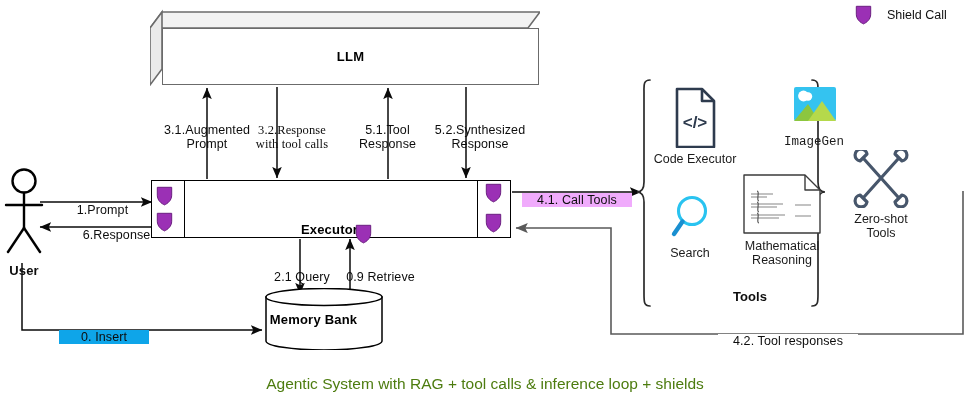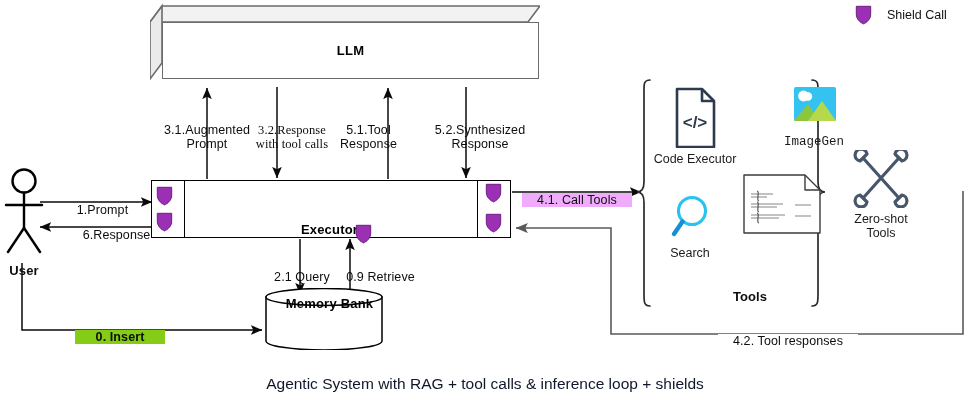--- a/index.html
+++ b/index.html
@@ -29,21 +29,21 @@
   .lbl.bold{font-weight:bold;}
   .node-title{
     font-weight:bold;
     font-size:13px;
     color:#000;
     text-align:center;
     letter-spacing:.2px;
   }
 
   
-  #llm-box{left:150px;top:0;width:390px;height:80px;}
+  #llm-box{left:150px;top:6px;width:390px;height:80px;}
   #llm-box .front{
     position:absolute;left:12px;top:22px;width:377px;height:57px;
     background:#ffffff;border:1.6px solid #6b6b6b;box-sizing:border-box;
   }
   #llm-box .top-face,#llm-box .side-face{
     position:absolute;left:0;top:0;width:390px;height:80px;
   }
   #llm-box .llm-text{
     position:absolute;left:12px;top:22px;width:377px;height:57px;
     display:flex;align-items:center;justify-content:center;
@@ -58,22 +58,22 @@
   #executor .divider.left{left:32px;}
   #executor .divider.right{left:325px;}
   #executor .exec-text{
     position:absolute;left:32px;right:35px;top:0;bottom:0;
     display:flex;align-items:flex-end;justify-content:center;
   }
 
   
   #memory{left:265px;top:288px;width:118px;height:62px;}
   #memory .mem-text{
-    position:absolute;left:16px;top:8px;width:97px;height:46px;
-    display:flex;align-items:flex-start;justify-content:center;
+    position:absolute;left:0;top:8px;width:97px;height:46px;
+    display:flex;align-items:center;justify-content:center;
   }
 
   
   .shield{position:absolute;width:17px;height:20px;}
   .tool{position:absolute;text-align:center;}
   .tool .cap{font-size:12.5px;color:#1b1b1b;line-height:14px;white-space:pre-line;}
 
   .svgfull{position:absolute;left:0;top:0;overflow:visible;}
 </style>
 </head>
@@ -129,21 +129,21 @@
     <div class="front"></div>
     <div class="llm-text">
       <span class="node-title">LLM</span>
     </div>
   </div>
 
   <div class="lbl" style="left:142px;top:115px;width:130px;">3.1.Augmented
 Prompt</div>
   <div class="lbl" style="left:232px;top:115px;width:120px;font-family:Liberation Serif, serif;">3.2.Response
 with tool calls</div>
-  <div class="lbl" style="left:321px;top:115px;width:95px;">5.1.Tool
+  <div class="lbl" style="left:340px;top:115px;width:95px;">5.1.Tool
 Response</div>
   <div class="lbl" style="left:420px;top:115px;width:120px;">5.2.Synthesized
 Response</div>
 
   <div id="executor" class="abs">
     <div class="divider left"></div>
     <div class="divider right"></div>
     <div class="exec-text">
       <span class="node-title">Executor</span>
     </div>
@@ -171,21 +171,21 @@
       <line x1="22" y1="25" x2="22" y2="60"></line>
       <line x1="4" y1="37" x2="40" y2="37"></line>
       <line x1="22" y1="60" x2="6" y2="84"></line>
       <line x1="22" y1="60" x2="38" y2="84"></line>
     </g>
   </svg>
   <div class="lbl bold" style="left:0px;top:256px;width:48px;font-size:13px;">User</div>
 
   <div class="lbl" style="left:55px;top:195px;width:95px;">1.Prompt</div>
   <div class="lbl" style="left:64px;top:220px;width:105px;">6.Response</div>
-  <div class="lbl" style="left:75px;top:322px;width:90px;background:#84cc16;font-weight:bold;">0. Insert</div>
+  <div class="lbl" style="left:59px;top:322px;width:90px;background:#0ea5e9;">0. Insert</div>
 
   <div class="lbl" style="left:262px;top:262px;width:80px;">2.1 Query</div>
   <div class="lbl" style="left:333px;top:262px;width:95px;">0.9 Retrieve</div>
 
   <div id="memory" class="abs">
     <svg width="118" height="62" style="position:absolute;left:0;top:0;">
       <path d="M1,9 L1,53 A58,9 0 0 0 117,53 L117,9 Z" fill="#ffffff" stroke="#000" stroke-width="1.5"></path>
       <ellipse cx="59" cy="9" rx="58" ry="8.5" fill="#ffffff" stroke="#000" stroke-width="1.5"></ellipse>
     </svg>
     <div class="mem-text">
@@ -252,20 +252,22 @@
           <line x1="8" y1="44" x2="36" y2="44"></line>
           <line x1="52" y1="42" x2="68" y2="42"></line>
         </g>
         <g stroke="#4a4a4a" stroke-width="1.1" fill="none">
           <path d="M14,17 C17,17 13,27 16,27"></path>
           <path d="M14,28 C17,28 13,38 16,38"></path>
           <path d="M14,39 C17,39 13,49 16,49"></path>
         </g>
       </g>
     </svg>
+    <div class="cap">Mathematical
+Reasoning</div>
   </div>
 
   <div class="tool" style="left:838px;top:150px;width:86px;">
     <svg width="86" height="58">
       <g transform="translate(19,2)" stroke="#47566b" stroke-width="3.2" fill="none" stroke-linecap="round" stroke-linejoin="round">
         <line x1="7" y1="7" x2="41" y2="45"></line>
         <line x1="41" y1="7" x2="7" y2="45"></line>
         <path d="M10,2 A6,6 0 1 0 3,9 Z" fill="#ffffff"></path>
         <path d="M38,2 A6,6 0 1 1 45,9 Z" fill="#ffffff"></path>
         <path d="M10,50 A6,6 0 1 1 3,43 Z" fill="#ffffff"></path>
@@ -278,15 +280,15 @@
 
   <div class="lbl bold" style="left:690px;top:282px;width:120px;font-size:13px;">Tools</div>
 
   <div class="abs" style="left:855px;top:5px;display:flex;align-items:center;gap:15px;">
     <svg width="17" height="20" viewBox="0 0 17 20">
       <path d="M1.3 1.3 H15.7 V9.2 C15.7 14.4 11.6 17.6 8.5 18.9 C5.4 17.6 1.3 14.4 1.3 9.2 Z" fill="#9B30B5" stroke="#6b1f80" stroke-width="1"></path>
     </svg>
     <span style="font-size:12.5px;color:#111;">Shield Call</span>
   </div>
 
-  <div class="abs" style="left:0;top:375px;width:970px;text-align:center;font-size:15.5px;color:#0f172a;">Agentic System with RAG + tool calls &amp; inference loop + shields</div>
+  <div class="abs" style="left:0;top:375px;width:970px;text-align:center;font-size:15.5px;color:#4d7c0f;">Agentic System with RAG + tool calls &amp; inference loop + shields</div>
 
 </div>
 
 </body></html>

